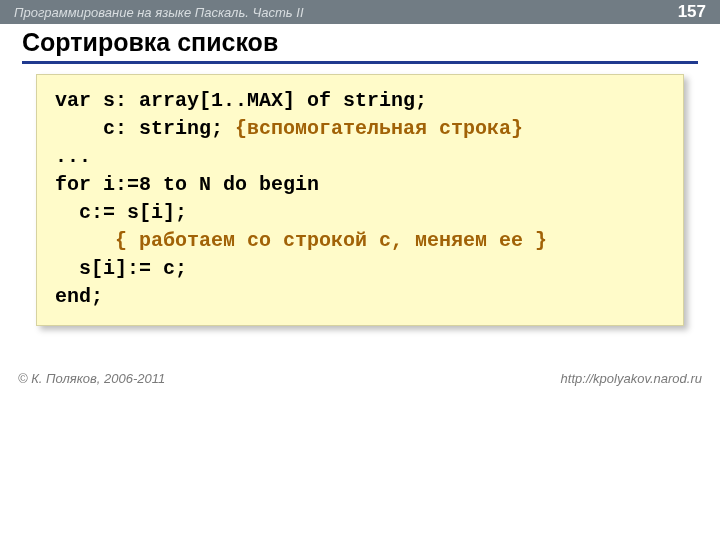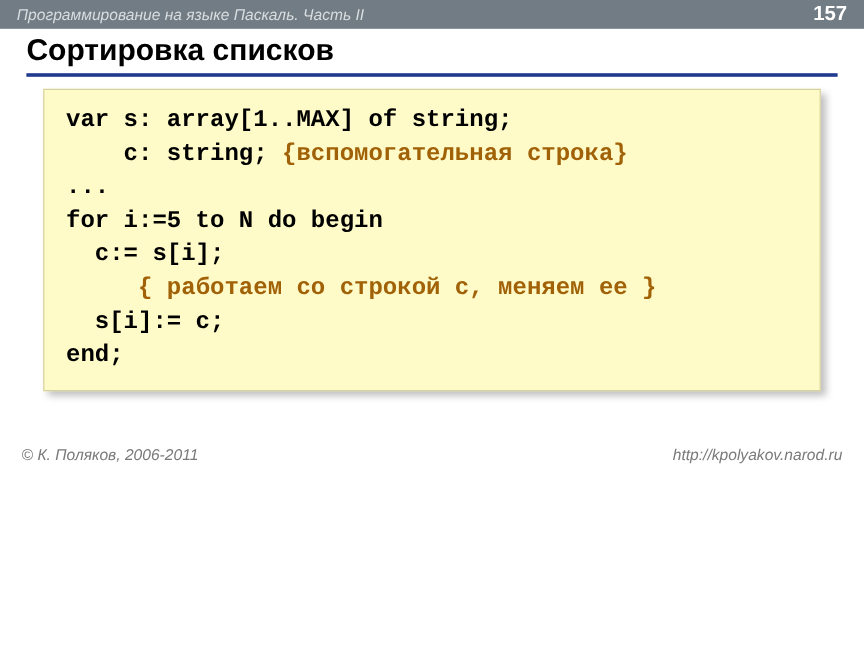--- a/index.html
+++ b/index.html
@@ -28,21 +28,21 @@
   </div>
 
   <div class="title-wrap">
     <div class="title">Сортировка списков</div>
   </div>
 
   <div class="code-box-wrap">
     <div class="code-box"><span class="kw">var s: array[1..MAX] of string;</span>
 <span class="kw">    c: string; </span><span class="cmt">{вспомогательная строка}</span>
 <span class="kw">...</span>
-<span class="kw">for i:=5 to N do begin</span>
+<span class="kw">for i:=8 to N do begin</span>
 <span class="kw">  c:= s[i];</span>
 <span>     </span><span class="cmt">{ работаем со строкой с, меняем ее }</span>
 <span class="kw">  s[i]:= c;</span>
 <span class="kw">end;</span></div>
   </div>
 
   <div class="footer">
     <span>© К. Поляков, 2006-2011</span>
     <span>http://kpolyakov.narod.ru</span>
   </div>

